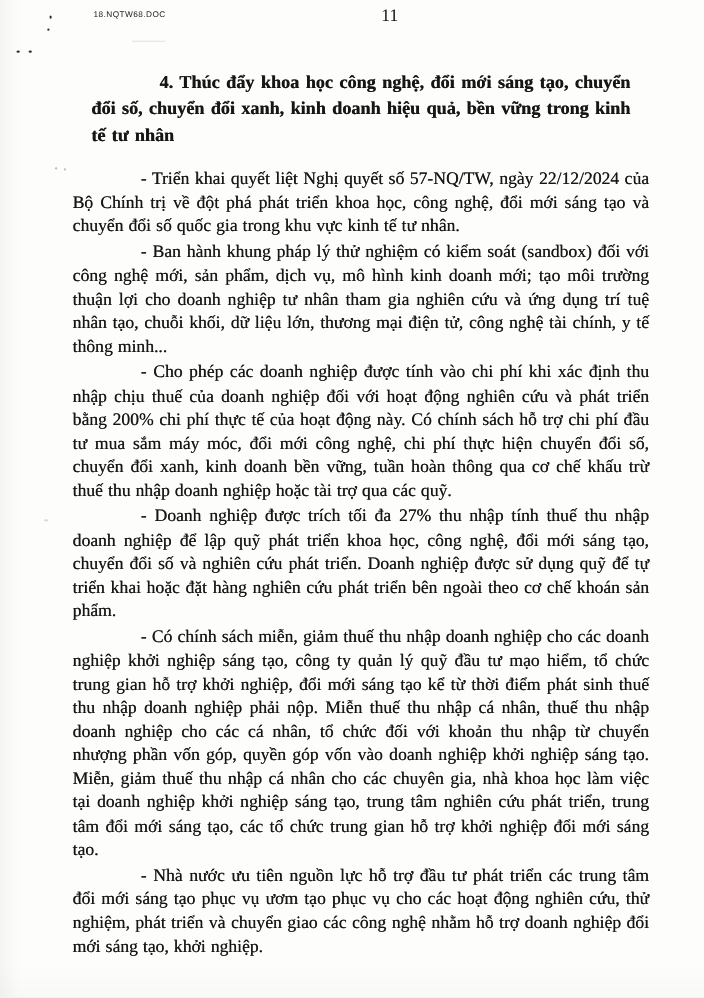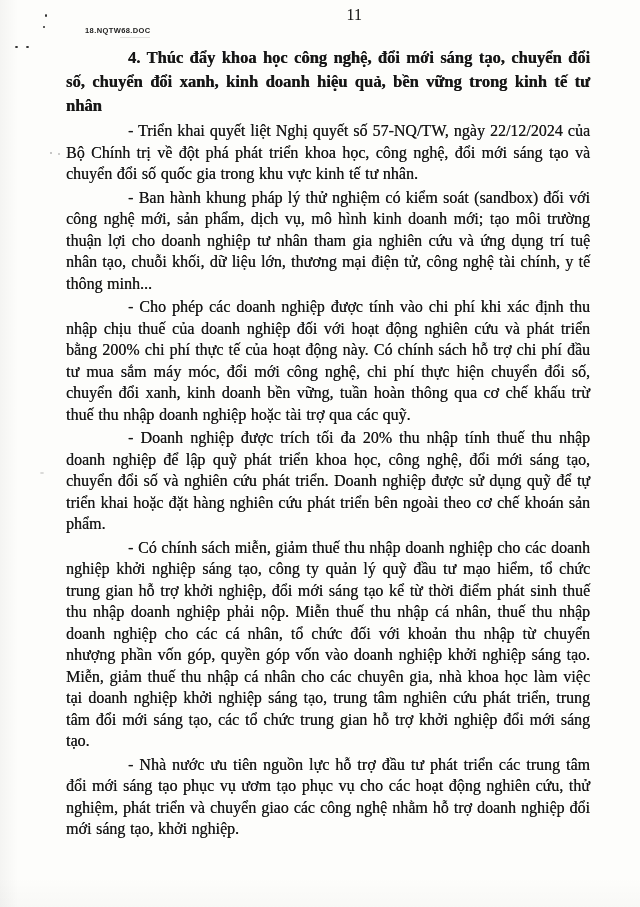--- a/index.html
+++ b/index.html
@@ -23,44 +23,44 @@
     position: absolute;
     inset: 0;
     background:
       linear-gradient(90deg, rgba(0,0,0,0.035), rgba(0,0,0,0) 18px),
       linear-gradient(0deg, rgba(0,0,0,0.02), rgba(0,0,0,0) 30px);
     pointer-events: none;
   }
   .doc-ref {
     position: absolute;
     left: 85px;
-    top: 26px;
+    top: 8px;
     font-family: "Liberation Sans", sans-serif;
     font-size: 7.5px;
-    font-weight: 700;
+    font-weight: 400;
     letter-spacing: 0.4px;
     color: #1c1c1c;
   }
   .page-num {
     position: absolute;
     left: 322px;
     top: 6px;
     width: 40px;
     text-align: right;
     font-size: 16px;
     color: #111;
   }
   .content {
     position: absolute;
     left: 66px;
     top: 46px;
     width: 524px;
   }
   .heading {
-    margin: 0;
+    margin: 17px;
     font-size: 16.5px;
     font-weight: 700;
     line-height: 24px;
     text-align: justify;
     text-indent: 62px;
     text-shadow: 0.3px 0 0 rgba(0,0,0,0.85);
     word-spacing: 1.5px;
   }
   .para {
     margin: 2px 0 0 0;
@@ -105,18 +105,18 @@
   <span class="doc-ref">18.NQTW68.DOC</span>
 
   <span class="page-num">11</span>
 
   <div class="content">
     <p class="heading">4. Thúc đẩy khoa học công nghệ, đổi mới sáng tạo, chuyển đổi số, chuyển đổi xanh, kinh doanh hiệu quả, bền vững trong kinh tế tư nhân</p>
 
     <p class="para">- Triển khai quyết liệt Nghị quyết số 57-NQ/TW, ngày 22/12/2024 của Bộ Chính trị về đột phá phát triển khoa học, công nghệ, đổi mới sáng tạo và chuyển đổi số quốc gia trong khu vực kinh tế tư nhân.</p>
     <p class="para">- Ban hành khung pháp lý thử nghiệm có kiểm soát (sandbox) đối với công nghệ mới, sản phẩm, dịch vụ, mô hình kinh doanh mới; tạo môi trường thuận lợi cho doanh nghiệp tư nhân tham gia nghiên cứu và ứng dụng trí tuệ nhân tạo, chuỗi khối, dữ liệu lớn, thương mại điện tử, công nghệ tài chính, y tế thông minh...</p>
     <p class="para">- Cho phép các doanh nghiệp được tính vào chi phí khi xác định thu nhập chịu thuế của doanh nghiệp đối với hoạt động nghiên cứu và phát triển bằng 200% chi phí thực tế của hoạt động này. Có chính sách hỗ trợ chi phí đầu tư mua sắm máy móc, đổi mới công nghệ, chi phí thực hiện chuyển đổi số, chuyển đổi xanh, kinh doanh bền vững, tuần hoàn thông qua cơ chế khấu trừ thuế thu nhập doanh nghiệp hoặc tài trợ qua các quỹ.</p>
-    <p class="para">- Doanh nghiệp được trích tối đa 20% thu nhập tính thuế thu nhập doanh nghiệp để lập quỹ phát triển khoa học, công nghệ, đổi mới sáng tạo, chuyển đổi số và nghiên cứu phát triển. Doanh nghiệp được sử dụng quỹ để tự triển khai hoặc đặt hàng nghiên cứu phát triển bên ngoài theo cơ chế khoán sản phẩm.</p>
+    <p class="para">- Doanh nghiệp được trích tối đa 27% thu nhập tính thuế thu nhập doanh nghiệp để lập quỹ phát triển khoa học, công nghệ, đổi mới sáng tạo, chuyển đổi số và nghiên cứu phát triển. Doanh nghiệp được sử dụng quỹ để tự triển khai hoặc đặt hàng nghiên cứu phát triển bên ngoài theo cơ chế khoán sản phẩm.</p>
     <p class="para">- Có chính sách miễn, giảm thuế thu nhập doanh nghiệp cho các doanh nghiệp khởi nghiệp sáng tạo, công ty quản lý quỹ đầu tư mạo hiểm, tổ chức trung gian hỗ trợ khởi nghiệp, đổi mới sáng tạo kể từ thời điểm phát sinh thuế thu nhập doanh nghiệp phải nộp. Miễn thuế thu nhập cá nhân, thuế thu nhập doanh nghiệp cho các cá nhân, tổ chức đối với khoản thu nhập từ chuyển nhượng phần vốn góp, quyền góp vốn vào doanh nghiệp khởi nghiệp sáng tạo. Miễn, giảm thuế thu nhập cá nhân cho các chuyên gia, nhà khoa học làm việc tại doanh nghiệp khởi nghiệp sáng tạo, trung tâm nghiên cứu phát triển, trung tâm đổi mới sáng tạo, các tổ chức trung gian hỗ trợ khởi nghiệp đổi mới sáng tạo.</p>
     <p class="para">- Nhà nước ưu tiên nguồn lực hỗ trợ đầu tư phát triển các trung tâm đổi mới sáng tạo phục vụ ươm tạo phục vụ cho các hoạt động nghiên cứu, thử nghiệm, phát triển và chuyển giao các công nghệ nhằm hỗ trợ doanh nghiệp đổi mới sáng tạo, khởi nghiệp.</p>
   </div>
 
 </div>
 
 </body></html>

